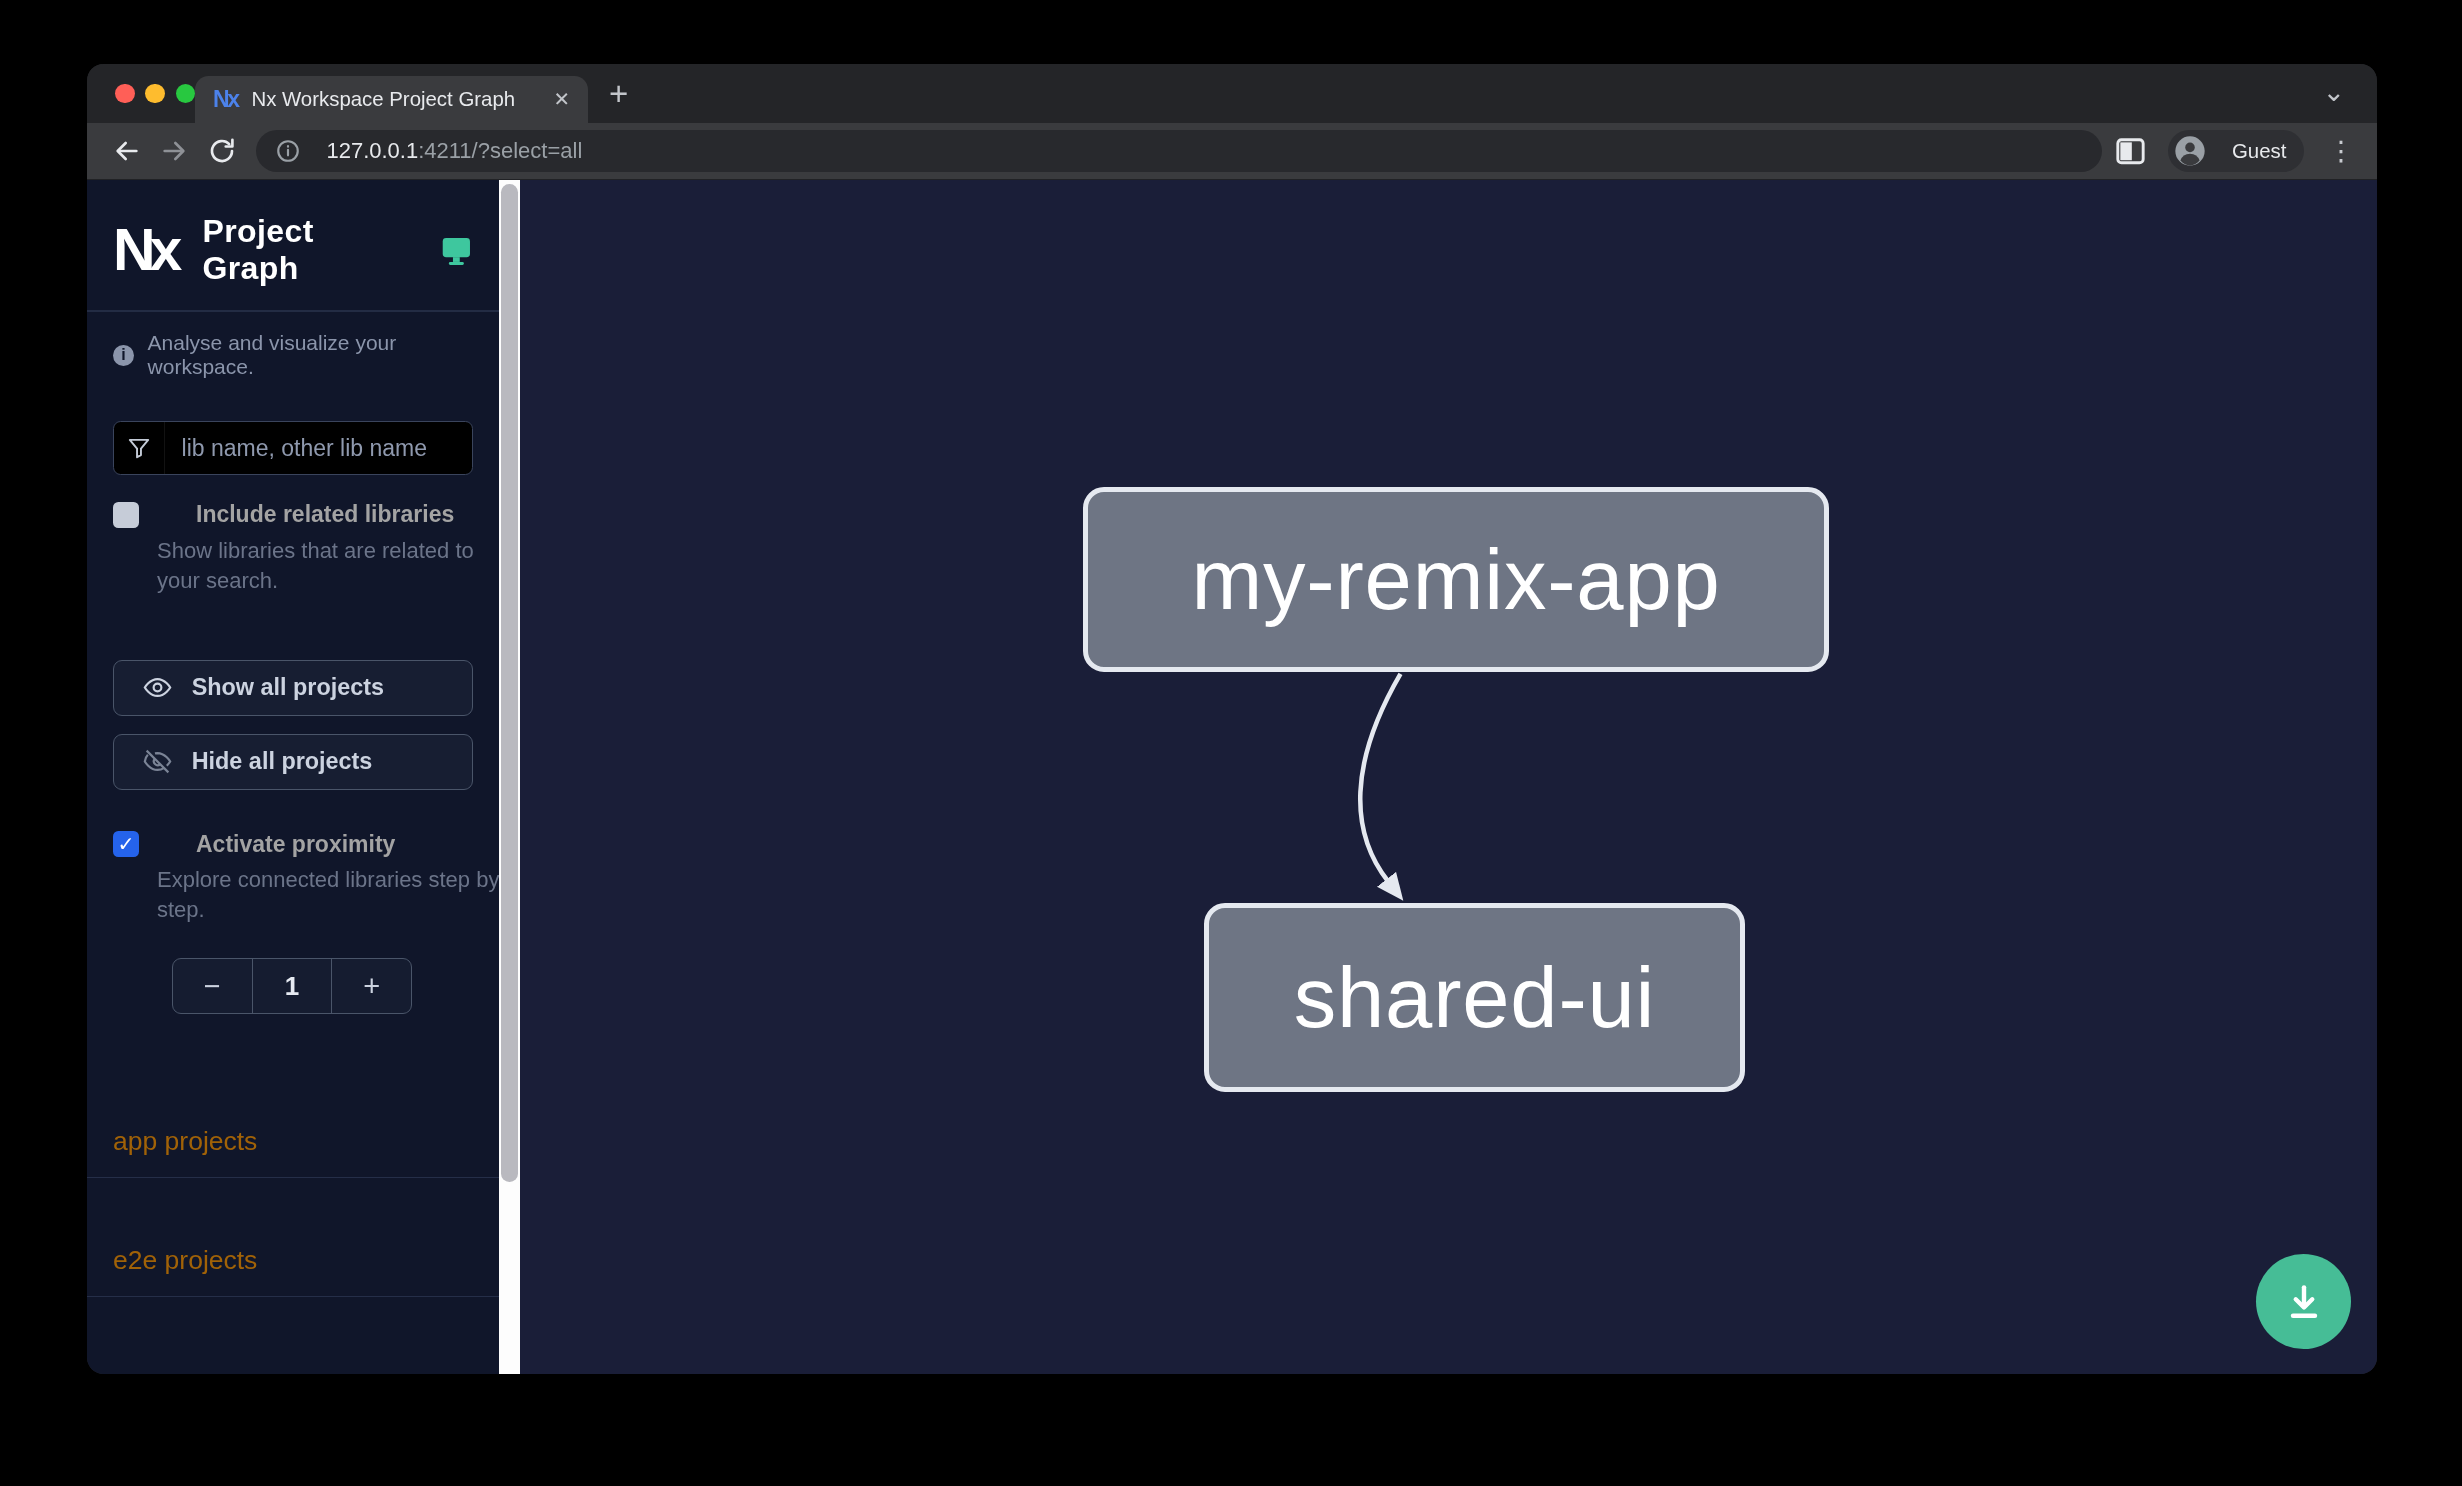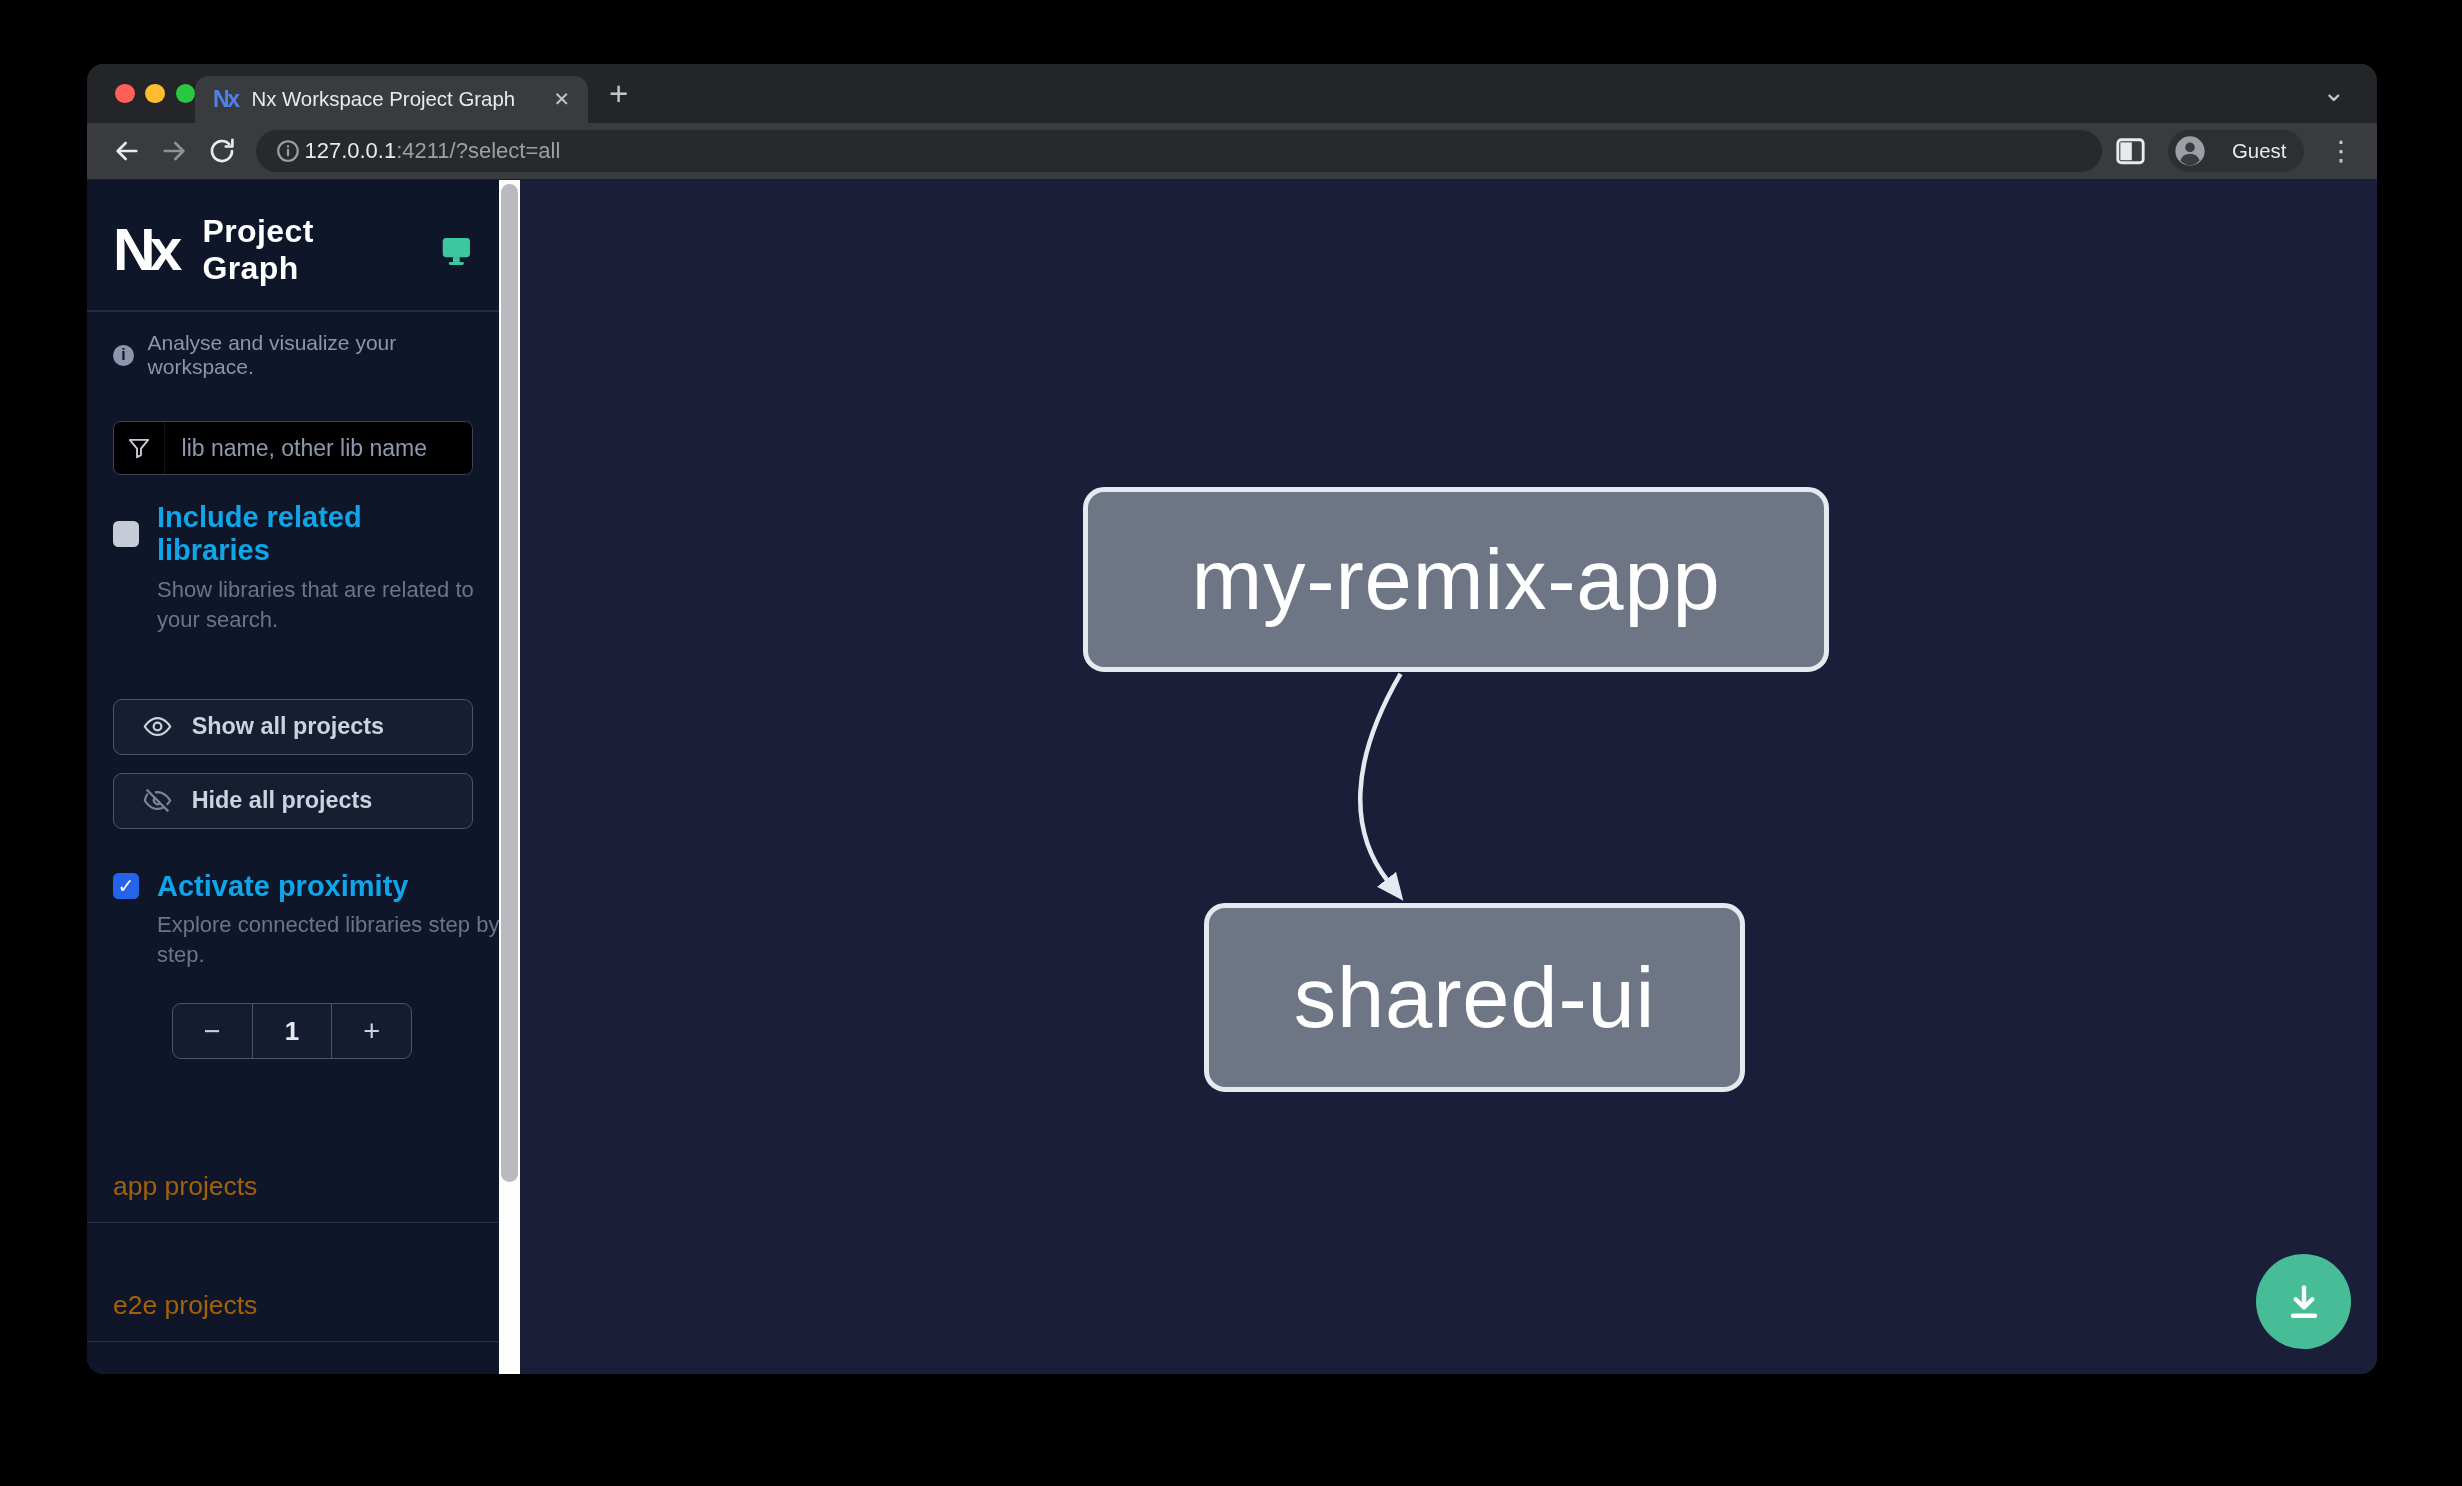--- a/index.html
+++ b/index.html
@@ -27,21 +27,21 @@
   .tabchevron { position:absolute; right:32px; top:12px; font-size:27px; color:#c2c5ca; }
 
   
   .toolbar { height:57px; background:#3a3b3e; border-bottom:1.5px solid #212225;
     display:flex; align-items:center; padding:0 16.6px; flex:0 0 auto; }
   .navicon { width:32px; height:32px; margin:0 7.6px; flex:0 0 auto; }
   .navicon svg { width:100%; height:100%; }
   .addressbar { flex:1; height:42px; margin:0 13.6px 0 10.6px; background:#28292d; border-radius:21px;
     display:flex; align-items:center; padding:0 19.7px; min-width:0; }
   .info-ic { width:26px; height:26px; flex:0 0 auto; }
-  .url { margin-left:3px; font-size:22px; white-space:nowrap; }
+  .url { margin-left:25px; font-size:22px; white-space:nowrap; }
   .url .host { color:#e8eaed; }
   .url .rest { color:#9aa0a6; }
   .right-tools { display:flex; align-items:center; gap:23px; flex:0 0 auto; margin-right:6px; }
   .panel-ic { width:29px; height:26px; }
   .guest { height:42px; background:#2e2f33; border-radius:21px; display:flex; align-items:center;
     padding:0 18px 0 6px; gap:26px; }
   .avatar { width:32px; height:32px; }
   .guest-label { font-size:20.4px; color:#e8eaed; }
   .dots { font-size:27px; color:#c8cbd0; line-height:1; }
 
@@ -69,21 +69,21 @@
     color:#dfe5f0; font-size:23px; padding:0 16.6px; font-family:inherit; }
   .search input::placeholder { color:#8f99ae; }
 
   .opt { margin-top:26px; }
   .opt-row { display:flex; align-items:center; gap:18px; }
   .cb { width:26px; height:26px; border-radius:5.3px; flex:0 0 auto; display:flex;
     align-items:center; justify-content:center; }
   .cb.disabled { background:#c6ccd8; }
   .cb.unchecked { background:#ffffff; }
   .cb.checked { background:var(--checkbox-checked); color:#fff; font-size:20.4px; font-weight:700; }
-  .opt-label { font-size:29px; font-weight:600; color:#0ea5e9; }
+  .opt-label { font-size:23px; font-weight:600; color:#a3a3a3;margin-left:39px; }
   .opt-desc { margin:7.6px 0 0 44px; font-size:22px; line-height:30px; color:#6b7489; }
 
   .btn { margin-top:18px; height:56px; border:1.5px solid #4a5569; border-radius:9px; background:#171e32;
     display:flex; align-items:center; padding:0 29px; gap:19.7px; }
   .btn.first { margin-top:64px; }
   .btn .eye { width:29px; height:29px; flex:0 0 auto; }
   .btn-label { font-size:23.4px; font-weight:600; color:#ccd3e0; }
 
   .group-block { margin-top:50px; }
   .prox-block { margin-top:41px; }

